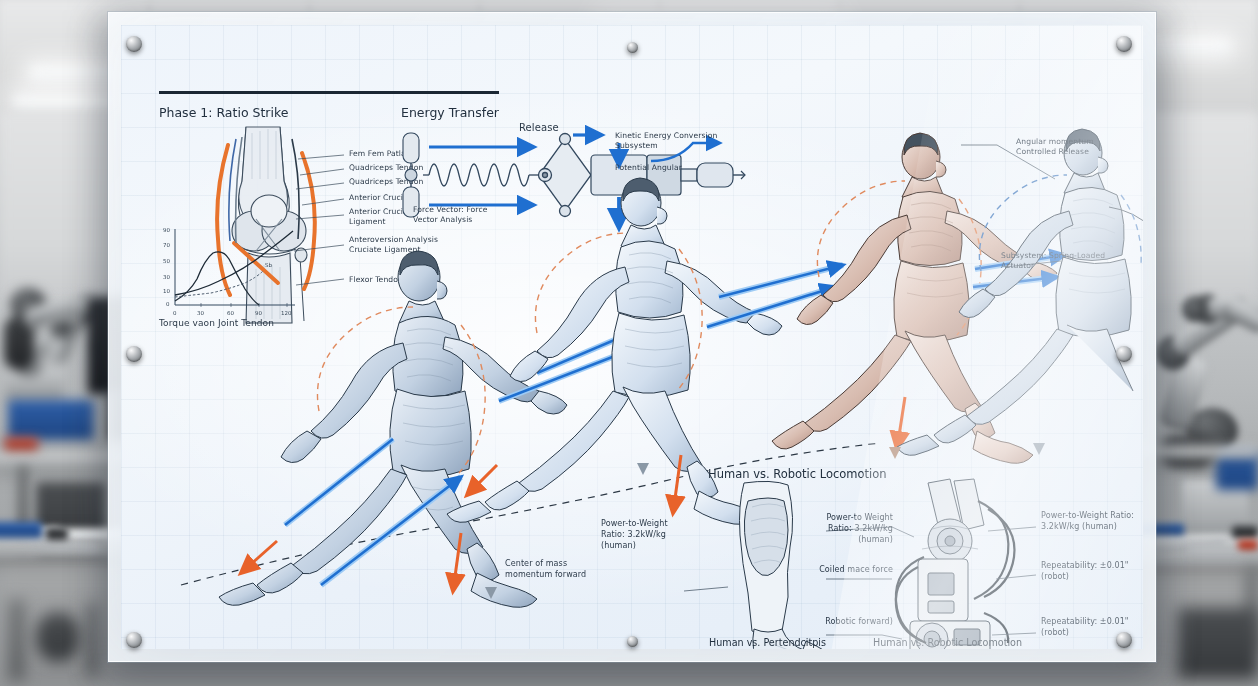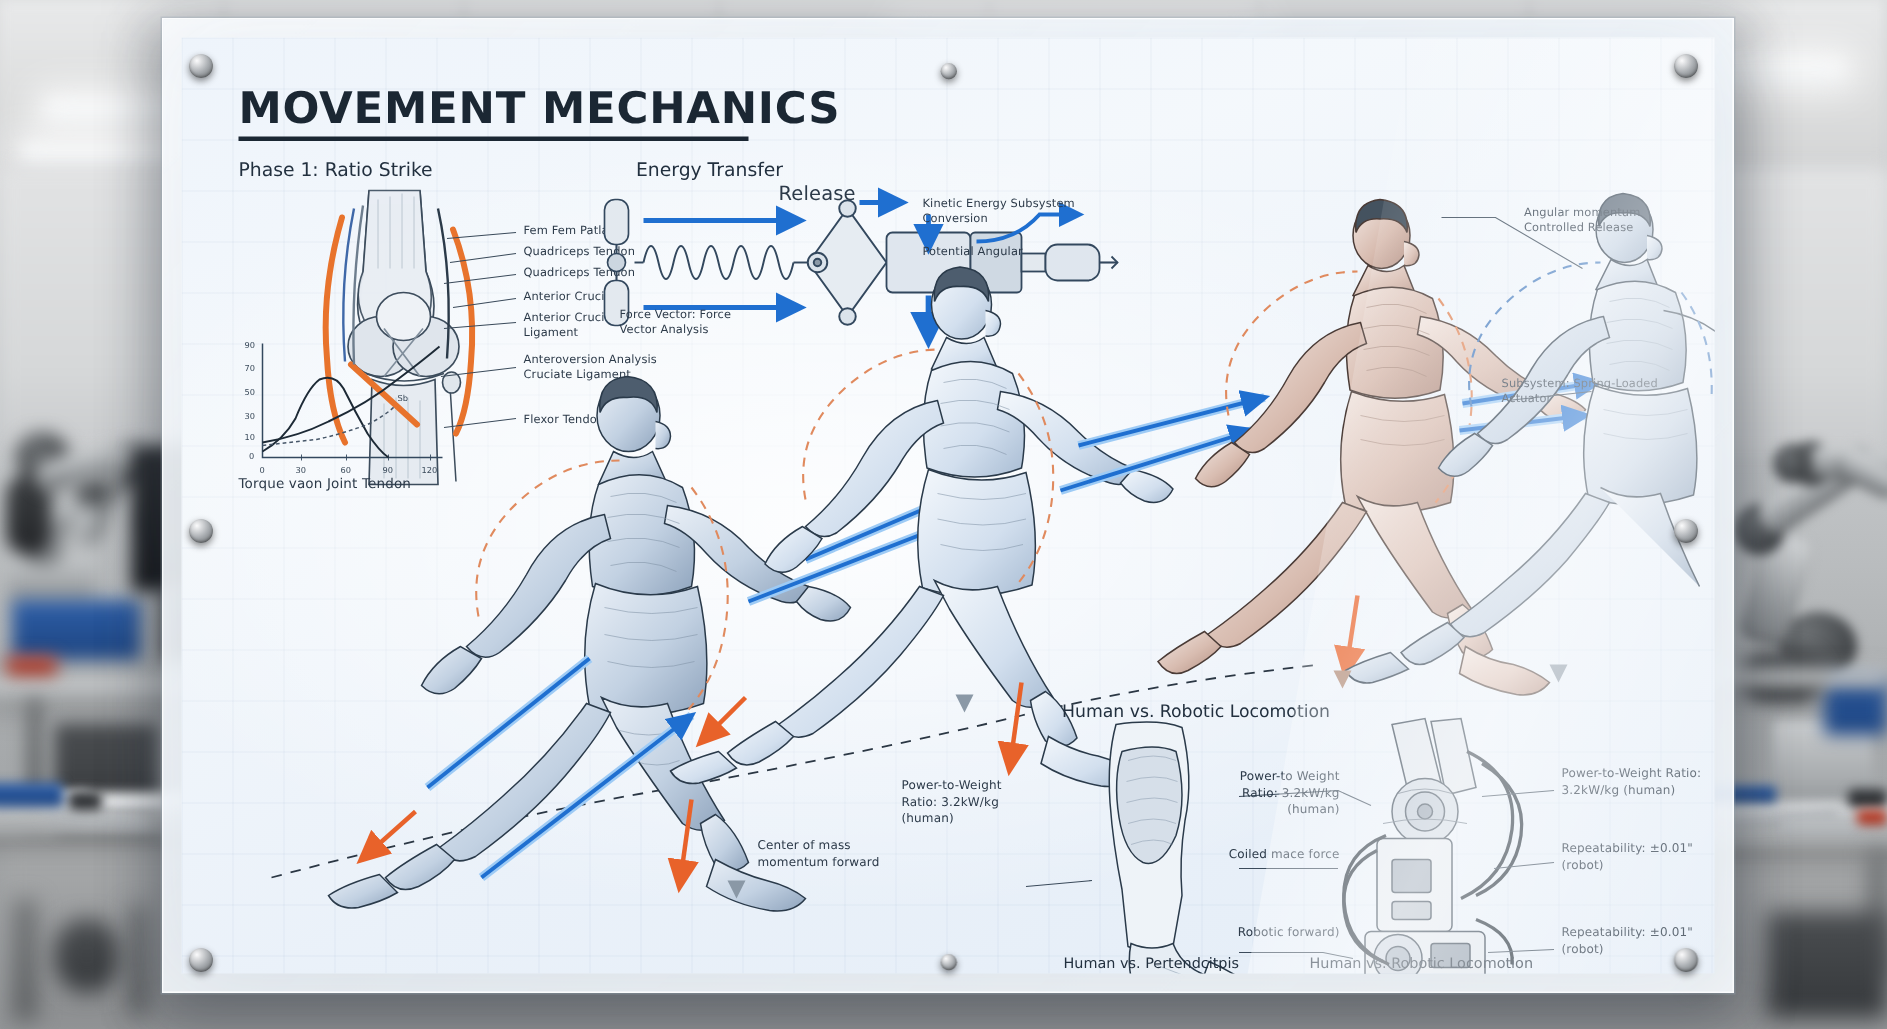--- a/index.html
+++ b/index.html
@@ -166,21 +166,20 @@
     <div class="bench blurB" style="left:1090px;top:446px;width:168px;height:12px"></div>
     <div class="dark-unit blurB" style="left:1086px;top:320px;width:52px;height:110px"></div>
   </div>
 
   <div class="panel-shadow"></div>
   <div class="panel">
     <div class="panel-inner">
       <div class="grid-bg"></div>
       <div class="glow"></div>
 
-      <div class="title" style="left:38px;top:30px;">MOVEMENT MECHANICS</div>
       <div class="title-rule" style="left:38px;top:66px;width:340px"></div>
 
       <div class="sect" style="left:38px;top:80px;">Phase 1: Ratio Strike</div>
 
       <svg style="left:55px;top:98px;width:230px;height:210px" viewBox="0 0 230 210">
         <g stroke="#3c4c5c" fill="none" stroke-width="1.1">
 
           <path d="M70 4 L66 60 Q60 78 64 92" fill="#e6ebf1"></path>
           <path d="M104 4 L108 58 Q116 76 112 92" fill="#e6ebf1"></path>
           <path d="M70 4 L104 4 L108 58 Q116 78 106 96 L70 96 Q58 78 66 58 Z" fill="#e8edf3" opacity=".9"></path>
@@ -235,21 +234,21 @@
       </svg>
 
       <div class="lbl" style="left:228px;top:124px;width:110px">Fem Fem Patlan</div>
       <div class="lbl" style="left:228px;top:138px;width:110px">Quadriceps Tendon</div>
       <div class="lbl" style="left:228px;top:152px;width:110px">Quadriceps Tendon</div>
       <div class="lbl" style="left:228px;top:168px;width:110px">Anterior Cruciate</div>
       <div class="lbl" style="left:228px;top:182px;width:96px">Anterior Cruciate Ligament</div>
       <div class="lbl" style="left:228px;top:210px;width:92px">Anteroversion Analysis Cruciate Ligament</div>
       <div class="lbl" style="left:228px;top:250px;width:110px">Flexor Tendon</div>
 
-      <div class="sect" style="left:280px;top:80px;margin-left:23px;">Energy Transfer</div>
+      <div class="sect" style="left:280px;top:80px;">Energy Transfer</div>
 
       <svg style="left:272px;top:98px;width:420px;height:110px" viewBox="0 0 420 110">
 
         <g stroke="#33485e" fill="#e3e9ef" stroke-width="1.1">
           <rect x="10" y="10" width="16" height="30" rx="7"></rect>
           <rect x="10" y="64" width="16" height="30" rx="7"></rect>
           <circle cx="18" cy="52" r="6" fill="#ccd6e0"></circle>
           <path d="M18 40 L18 46 M18 58 L18 64" stroke-width="1.4"></path>
         </g>
 
@@ -284,22 +283,22 @@
           </defs>
           <path d="M36 24 L140 24" stroke="#1f6fd0" stroke-width="3.2" marker-end="url(#ar)"></path>
           <path d="M36 82 L140 82" stroke="#1f6fd0" stroke-width="3.2" marker-end="url(#ar)"></path>
           <path d="M180 12 L208 12" stroke="#1f6fd0" stroke-width="3.2" marker-end="url(#ar)"></path>
           <path d="M226 20 L226 42" stroke="#1f6fd0" stroke-width="3.2" marker-end="url(#ar)"></path>
           <path d="M226 74 L226 104" stroke="#1f6fd0" stroke-width="3.8" marker-end="url(#ar)"></path>
           <path d="M258 38 Q284 38 300 20 L326 20" stroke="#1f6fd0" stroke-width="2.6" fill="none" marker-end="url(#ar)"></path>
         </g>
       </svg>
 
-      <div class="lbl" style="left:398px;top:96px;font-size:13px">Release</div>
-      <div class="lbl" style="left:494px;top:106px;width:112px">Kinetic Energy Subsystem Conversion</div>
+      <div class="lbl" style="left:398px;top:96px;font-size:10px">Release</div>
+      <div class="lbl" style="left:494px;top:106px;width:112px">Kinetic Energy Conversion Subsystem</div>
       <div class="lbl" style="left:494px;top:138px;width:110px">Potential Angular</div>
       <div class="lbl" style="left:292px;top:180px;width:96px">Force Vector: Force Vector Analysis</div>
 
       <svg style="left:32px;top:198px;width:152px;height:100px" viewBox="0 0 152 100">
         <g stroke="#33485e" fill="none" stroke-width="1">
           <path d="M22 6 L22 82 L142 82"></path>
         </g>
         <g font-size="5.5" fill="#3a4a5a" font-family="DejaVu Sans">
           <text x="10" y="9">90</text>
             <text x="10" y="24">70</text>

